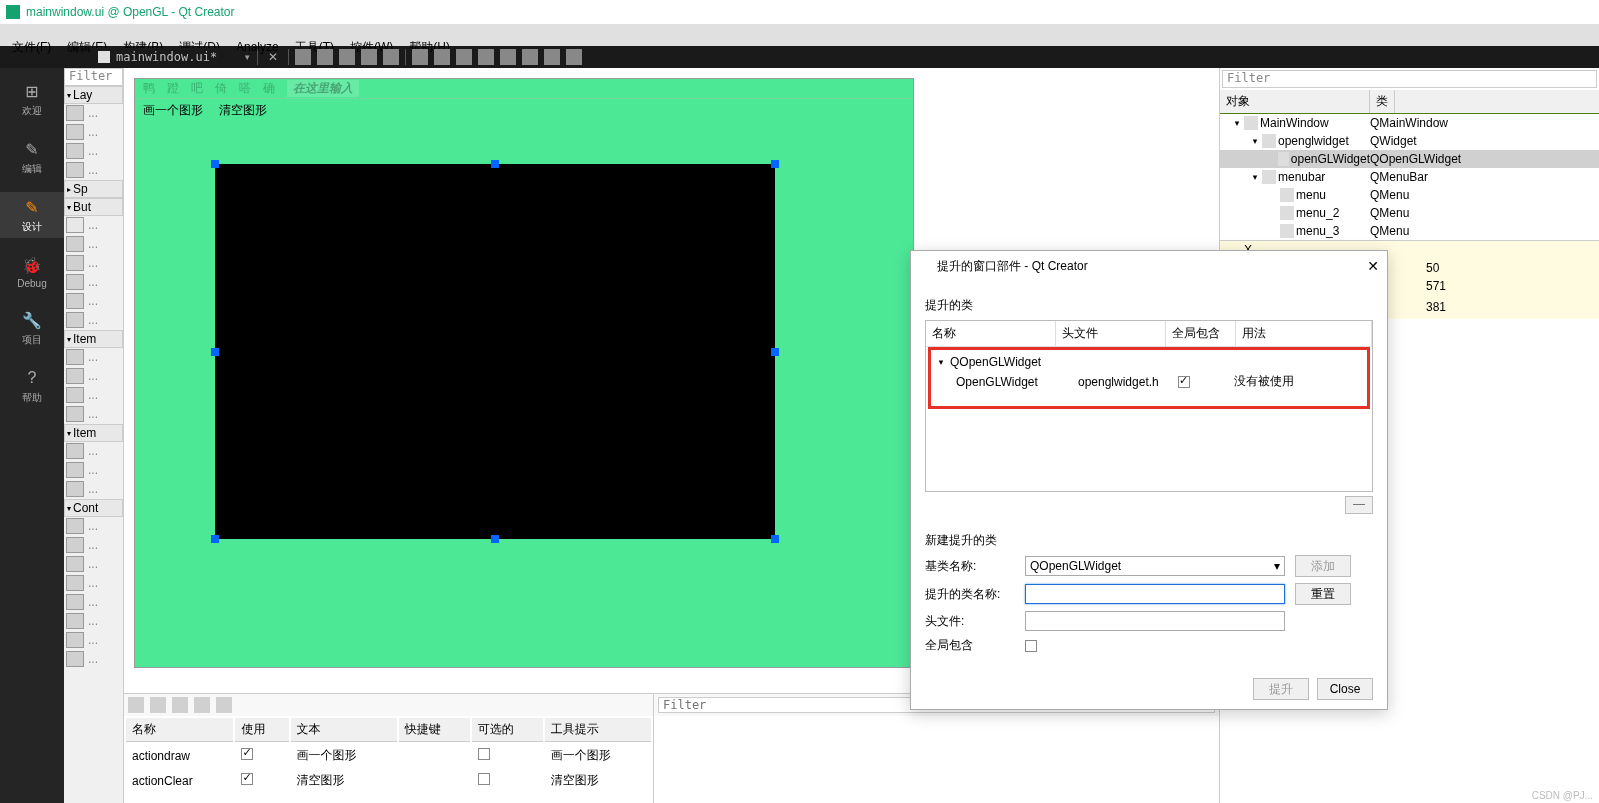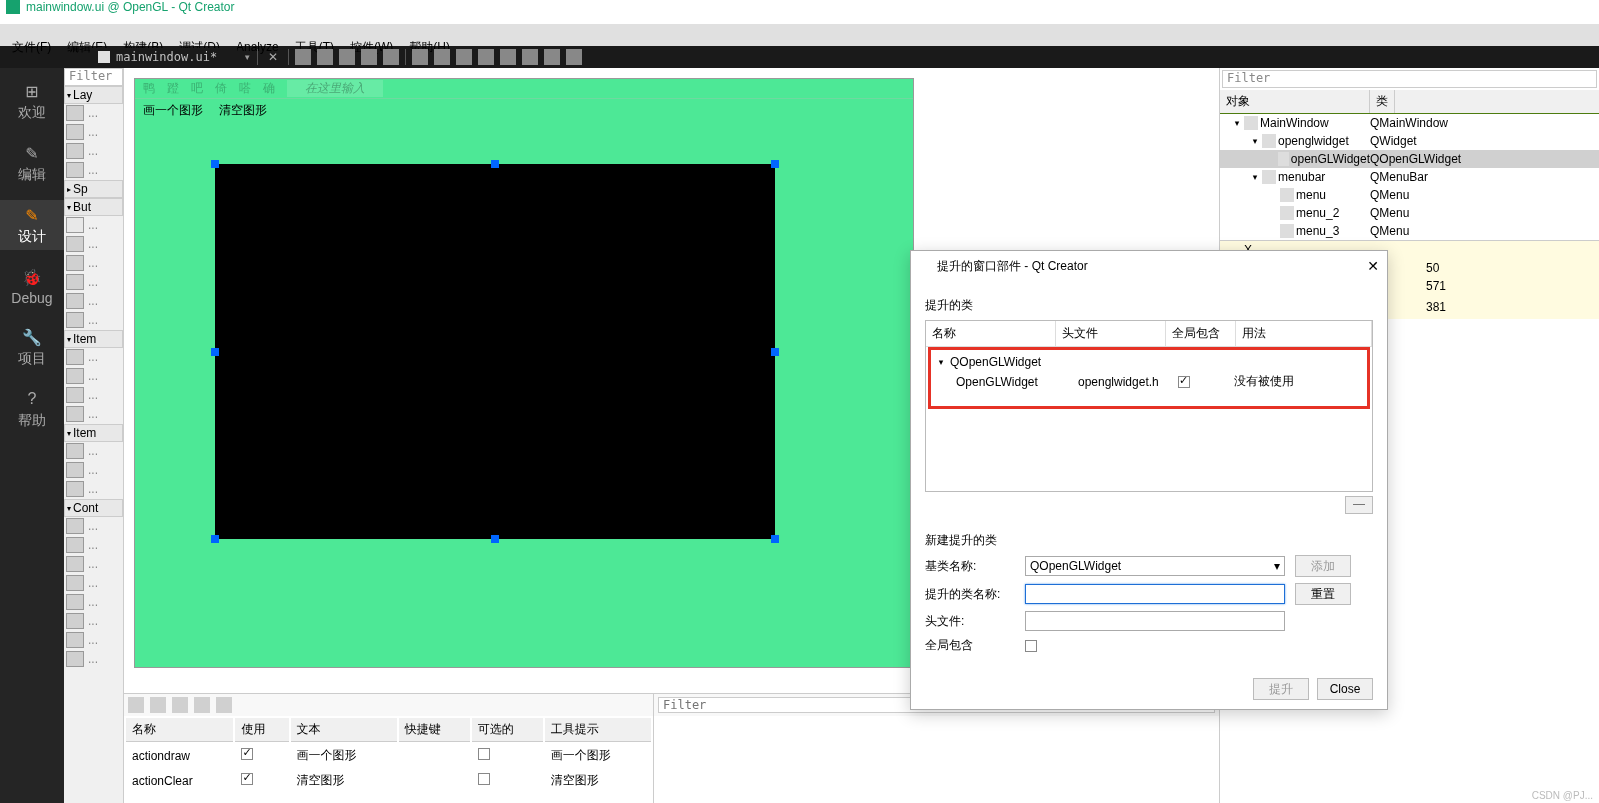--- a/index.html
+++ b/index.html
@@ -1,47 +1,47 @@
 <!DOCTYPE html>
 <html><head>
 <meta charset="utf-8">
 <style>
 * { box-sizing: border-box; margin: 0; padding: 0; font-family: "Microsoft YaHei", sans-serif; font-size: 12px; }
 body { width: 1599px; height: 803px; background: #fff; overflow: hidden; position: relative; }
-.titlebar { height: 24px; background: #fff; display: flex; align-items: flex-start; padding: 0 6px; color: #16a26e; }
+.titlebar { height: 24px; background: #fff; display: flex; align-items: center; padding: 0 6px; color: #16a26e; }
 .titlebar .qc-icon { width: 14px; height: 14px; background: #16a26e; margin-right: 6px; display: inline-block; }
 .menubar { height: 22px; background: #e0e0e0; display: flex; align-items: center; padding: 0 4px; }
 .menubar span { padding: 2px 8px; cursor: default; margin-top: 24px; }
 .dark-toolbar { height: 22px; background: #1a1a1a; display: flex; align-items: center; padding: 0 6px; gap: 6px; }
 .tab-item { background: #1a1a1a; color: #c0c0c0; padding: 2px 20px 2px 8px; display: flex; align-items: center; gap: 6px; }
 .tab-icon { width: 12px; height: 12px; background: #e0e0e0; display: inline-block; }
 .tb-sep { width: 1px; height: 16px; background: #555; }
 .tb-ico { width: 16px; height: 16px; background: #888; display: inline-block; }
 .tb-x { color: #aaa; padding: 0 4px; }
 .dropdown-arrow { color: #999; font-size: 8px; }
 .main { display: flex; height: calc(803px - 68px); }
 .sidebar-left { width: 64px; background: #252525; display: flex; flex-direction: column; align-items: center; padding-top: 8px; gap: 12px; }
 .sb-item { width: 100%; display: flex; flex-direction: column; align-items: center; gap: 2px; color: #aaa; padding: 4px 0; }
 .sb-item.active { background: #3a3a3a; color: #fff; }
 .sb-ico { width: 22px; height: 22px; display: flex; align-items: center; justify-content: center; font-size: 16px; }
-.sb-lbl { font-size: 14px; }
+.sb-lbl { font-size: 10px; }
 .orange { color: #ff8c00; }
 .widgetbox { width: 60px; background: #f0f0f0; border-right: 1px solid #ccc; overflow: hidden; }
 .wb-filter { height: 18px; border: 1px solid #ccc; background: #fff; padding: 0 4px; color: #888; font-family: monospace; }
 .wb-section { display: flex; align-items: center; background: #e8e8e8; border: 1px solid #ccc; padding: 1px 2px; gap: 2px; }
 .wb-section .chev { font-size: 8px; }
 .wb-row { display: flex; align-items: center; padding: 1px 2px; gap: 4px; border-bottom: 1px solid #f0f0f0; }
 .wb-ico { width: 18px; height: 16px; background: #d0d0d0; display: inline-block; border: 1px solid #999; }
 .wb-dots { color: #888; }
 .center { flex: 1; display: flex; flex-direction: column; background: #fff; }
 .canvas-wrap { flex: 1; background: #fff; padding: 10px; position: relative; }
 .canvas { width: 780px; height: 590px; background: #4de896; border: 1px solid #999; position: relative; }
 .canvas-menus { height: 20px; background: #4de896; display: flex; align-items: center; padding: 0 8px; gap: 12px; border-bottom: 1px solid #6fd9a0; }
 .canvas-menus .faded { color: rgba(0,0,0,.25); }
-.canvas-menus .input-hint { background: rgba(255,255,255,.15); padding: 0 18px; color: rgba(0,0,0,.3); font-style: italic; }
+.canvas-menus .input-hint { background: rgba(255,255,255,.15); padding: 0 6px; color: rgba(0,0,0,.3); font-style: italic; font-weight: bold; }
 .canvas-actions { height: 22px; background: #4de896; display: flex; align-items: center; padding: 0 8px; gap: 16px; font-size: 12px; }
 .gl-widget { position: absolute; left: 80px; top: 85px; width: 560px; height: 375px; background: #000; }
 .sel-handle { position: absolute; width: 8px; height: 8px; background: #0066ff; }
 .h-tl{left:-4px;top:-4px}.h-tc{left:50%;margin-left:-4px;top:-4px}.h-tr{right:-4px;top:-4px}
 .h-ml{left:-4px;top:50%;margin-top:-4px}.h-mr{right:-4px;top:50%;margin-top:-4px}
 .h-bl{left:-4px;bottom:-4px}.h-bc{left:50%;margin-left:-4px;bottom:-4px}.h-br{right:-4px;bottom:-4px}
 .right-panel { width: 380px; background: #fff; border-left: 1px solid #ccc; display: flex; flex-direction: column; }
 .rp-filter { height: 18px; border: 1px solid #ccc; background: #fff; padding: 0 4px; color: #888; font-family: monospace; margin: 2px; }
 .obj-hdr { display: flex; background: #f0f0f0; border-bottom: 1px solid #4d7c0f; }
 .obj-hdr div { padding: 3px 6px; border-right: 1px solid #ccc; }

